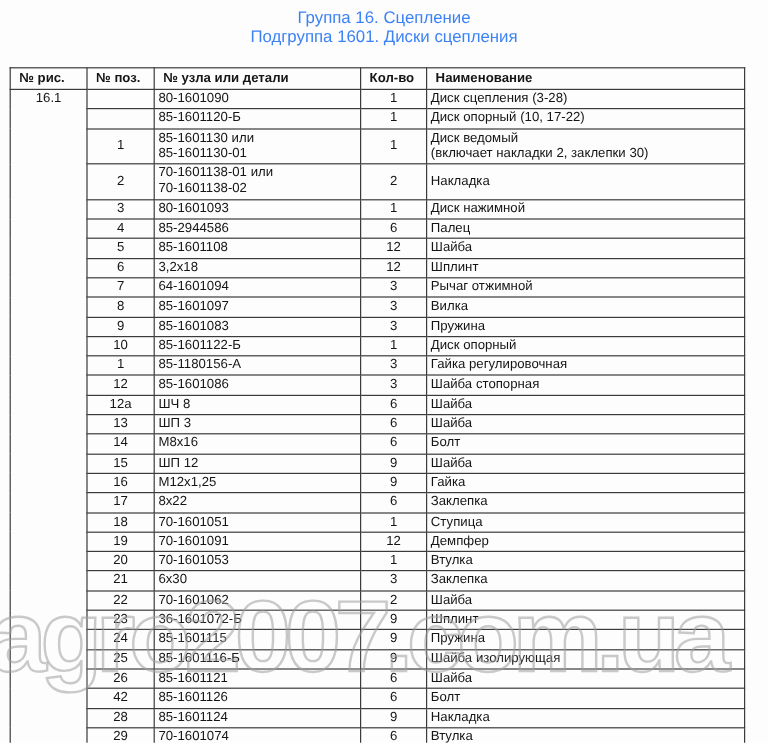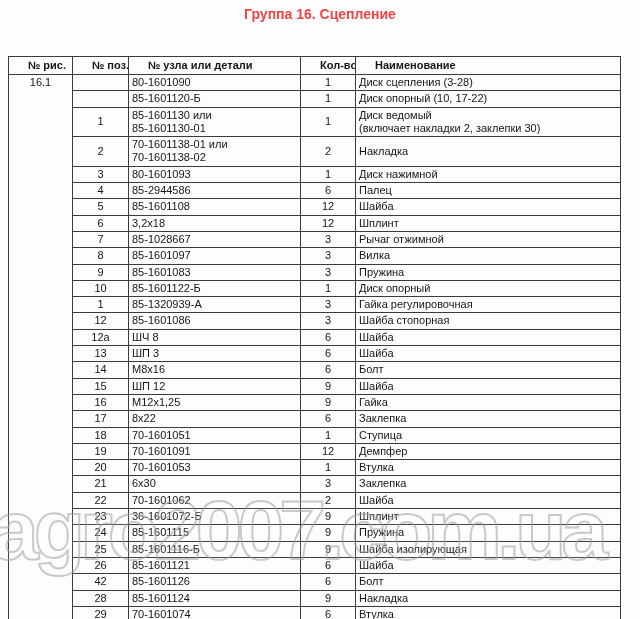--- a/index.html
+++ b/index.html
@@ -12,43 +12,43 @@
     overflow: hidden;
   }
   .title-block {
     position: absolute;
     top: 6px; left: 0; width: 640px;
     text-align: center;
   }
   .title-line {
     font-size: 14px;
     line-height: 16px;
-    font-weight: bold;
-    color: #ef4444;
+    font-weight: normal;
+    color: #3b82f6;
   }
   table.parts {
     position: absolute;
     left: 8px; top: 56px;
     width: 612px;
     border-collapse: collapse;
     table-layout: fixed;
   }
   table.parts th, table.parts td {
     border: 1px solid #3b3b3b;
     font-size: 11px;
     line-height: 13.3px;
     padding: 1px 3px;
     overflow: hidden;
     white-space: nowrap;
   }
   table.parts th {
     font-weight: bold;
     line-height: 15px;
     text-align: left;
-    padding-left: 19px;
+    padding-left: 7px;
   }
   th.c-center { text-align: center; padding-left: 3px; }
   td.cell-center { text-align: center; }
   td.cell-left { text-align: left; padding-left: 7px; }
   td.fig-cell {
     vertical-align: top;
     text-align: center;
     padding-top: 2px;
   }
   .wm {
@@ -63,20 +63,21 @@
     -webkit-text-stroke: 2px rgba(158,158,158,0.55);
     pointer-events: none;
     z-index: 5;
   }
 </style>
 </head>
 <body>
 
 <div class="title-block">
   <div class="title-line">Группа 16. Сцепление</div>
+  <div class="title-line">Подгруппа 1601. Диски сцепления</div>
 </div>
 
 <table class="parts">
   <colgroup>
     <col style="width:64px">
     <col style="width:56px">
     <col style="width:172px">
     <col style="width:55px">
     <col style="width:265px">
   </colgroup>
@@ -134,21 +135,21 @@
         <td class="cell-left">Шайба</td>
       </tr>
       <tr>
         <td class="cell-center">6</td>
         <td class="cell-left">3,2x18</td>
         <td class="cell-center">12</td>
         <td class="cell-left">Шплинт</td>
       </tr>
       <tr>
         <td class="cell-center">7</td>
-        <td class="cell-left">85-1028667</td>
+        <td class="cell-left">64-1601094</td>
         <td class="cell-center">3</td>
         <td class="cell-left">Рычаг отжимной</td>
       </tr>
       <tr>
         <td class="cell-center">8</td>
         <td class="cell-left">85-1601097</td>
         <td class="cell-center">3</td>
         <td class="cell-left">Вилка</td>
       </tr>
       <tr>
@@ -158,21 +159,21 @@
         <td class="cell-left">Пружина</td>
       </tr>
       <tr>
         <td class="cell-center">10</td>
         <td class="cell-left">85-1601122-Б</td>
         <td class="cell-center">1</td>
         <td class="cell-left">Диск опорный</td>
       </tr>
       <tr>
         <td class="cell-center">1</td>
-        <td class="cell-left">85-1320939-А</td>
+        <td class="cell-left">85-1180156-А</td>
         <td class="cell-center">3</td>
         <td class="cell-left">Гайка регулировочная</td>
       </tr>
       <tr>
         <td class="cell-center">12</td>
         <td class="cell-left">85-1601086</td>
         <td class="cell-center">3</td>
         <td class="cell-left">Шайба стопорная</td>
       </tr>
       <tr>

